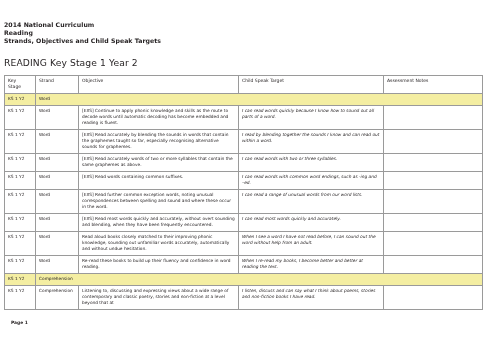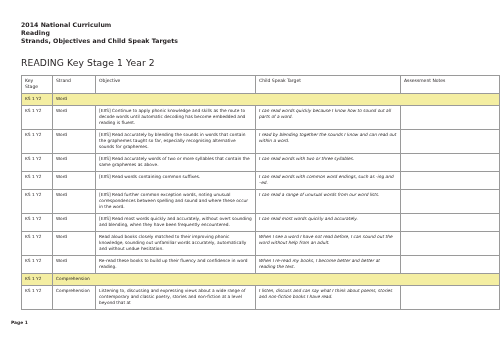--- a/index.html
+++ b/index.html
@@ -12,21 +12,21 @@
     height: 354px;
     font-family: "DejaVu Sans", "Liberation Sans", sans-serif;
     color: #231f20;
     overflow: hidden;
   }
   .page {
     position: relative;
     width: 500px;
     height: 354px;
     box-sizing: border-box;
-    padding: 0 21px;
+    padding: 0 4px;
   }
   
   .doc-heading {
     margin: 0;
     padding-top: 21px;
     font-size: 6.2px;
     font-weight: bold;
     line-height: 8.2px;
     letter-spacing: 0.05px;
   }

